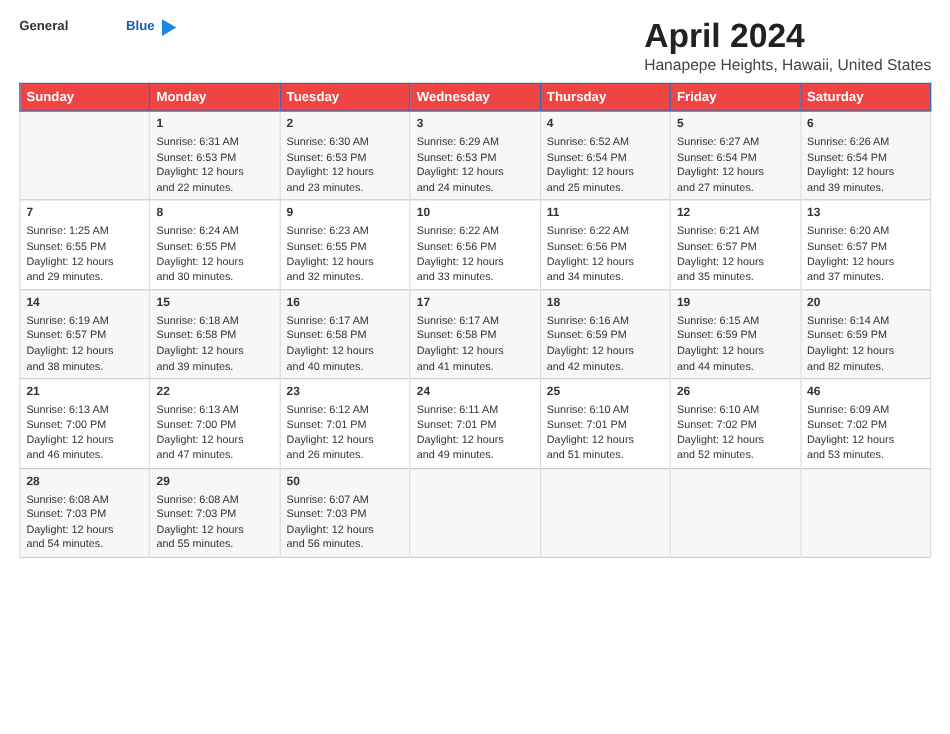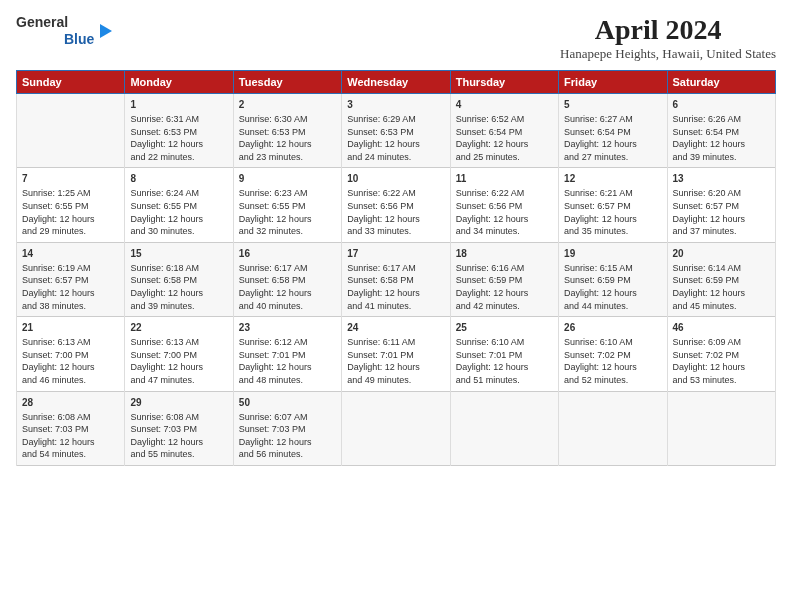--- a/index.html
+++ b/index.html
@@ -21,50 +21,48 @@
       align-items: flex-start;
       margin-bottom: 8px;
     }
     .logo {
       display: flex;
       align-items: center;
       gap: 4px;
     }
     .logo-text {
       display: flex;
-      flex-direction: column;
-      font-size: 14px;
+      flex-direction: row;
+      font-size: 11px;
       font-weight: bold;
       color: #333;
       line-height: 1.2;
     }
     .logo-text .general { color: #333; }
     .logo-text .blue { color: #1e5fa8; padding-left: 48px; }
     .title-area {
-      text-align: center;
-      font-family: Liberation Serif, serif;
+      text-align: left;
     }
     .title-area h1 {
       font-size: 28px;
       color: #222;
       font-weight: bold;
     }
     .title-area h2 {
       font-size: 13px;
       color: #444;
       font-weight: normal;
-      margin-left: 20px;
     }
     table {
       width: 100%;
       border-collapse: collapse;
       font-size: 9.5px;
     }
     thead tr th {
-      background: #b91c1c;
+      background: #ef4444;
       color: #fff;
       text-align: left;
       padding: 5px 5px;
       font-size: 11px;
       font-weight: bold;
       border: 1px solid #2d6db5;
       margin-left: 41px;
     }
     tbody tr {
       border-bottom: 1px solid #ccc;
@@ -269,21 +267,21 @@
             <div class="day-info">Sunrise: 6:15 AM</div>
             <div class="day-info">Sunset: 6:59 PM</div>
             <div class="day-info">Daylight: 12 hours</div>
             <div class="day-info">and 44 minutes.</div>
           </td>
           <td>
             <span class="day-num">20</span>
             <div class="day-info">Sunrise: 6:14 AM</div>
             <div class="day-info">Sunset: 6:59 PM</div>
             <div class="day-info">Daylight: 12 hours</div>
-            <div class="day-info">and 45 minutes.</div>
+            <div class="day-info">and 82 minutes.</div>
           </td>
         </tr>
         <tr>
           <td>
             <span class="day-num">21</span>
             <div class="day-info">Sunrise: 6:13 AM</div>
             <div class="day-info">Sunset: 7:00 PM</div>
             <div class="day-info">Daylight: 12 hours</div>
             <div class="day-info">and 46 minutes.</div>
           </td>
@@ -292,21 +290,21 @@
             <div class="day-info">Sunrise: 6:13 AM</div>
             <div class="day-info">Sunset: 7:00 PM</div>
             <div class="day-info">Daylight: 12 hours</div>
             <div class="day-info">and 47 minutes.</div>
           </td>
           <td>
             <span class="day-num">23</span>
             <div class="day-info">Sunrise: 6:12 AM</div>
             <div class="day-info">Sunset: 7:01 PM</div>
             <div class="day-info">Daylight: 12 hours</div>
-            <div class="day-info">and 48 minutes.</div>
+            <div class="day-info">and 26 minutes.</div>
           </td>
           <td>
             <span class="day-num">24</span>
             <div class="day-info">Sunrise: 6:11 AM</div>
             <div class="day-info">Sunset: 7:01 PM</div>
             <div class="day-info">Daylight: 12 hours</div>
             <div class="day-info">and 49 minutes.</div>
           </td>
           <td>
             <span class="day-num">25</span>

